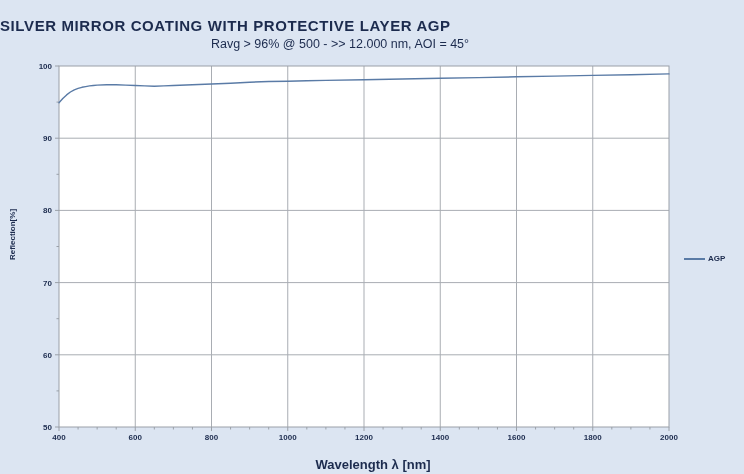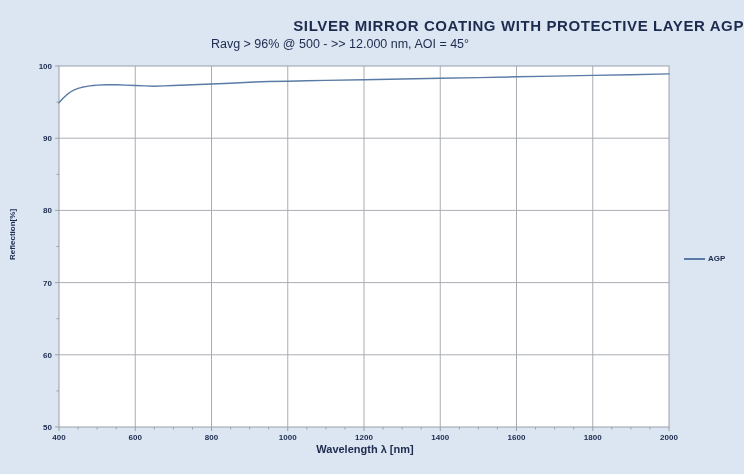--- a/index.html
+++ b/index.html
@@ -4,40 +4,40 @@
 <style>
   html,body{margin:0;padding:0;}
   .page{
     position:relative;
     width:744px;height:474px;
     font-family:"Liberation Sans", sans-serif;
     overflow:hidden;
   }
   .title{
     position:absolute;top:17px;left:0;width:744px;
-    text-align:right;
+    text-align:left;
     font-size:15px;font-weight:bold;letter-spacing:0.6px;
   }
   .subtitle{
     position:absolute;top:37px;left:0;width:680px;
     text-align:center;
     font-size:12.5px;font-weight:normal;
   }
   .plot-svg{position:absolute;left:0;top:0;}
   .ylabel{
     position:absolute;
     left:-28px;top:230px;width:80px;
     text-align:center;
     transform:rotate(-90deg);
     font-size:8px;font-weight:bold;
   }
   .xlabel{
-    position:absolute;top:443px;left:0;width:730px;
+    position:absolute;top:457px;left:0;width:730px;
     text-align:center;
-    font-size:11px;font-weight:bold;
+    font-size:13px;font-weight:bold;padding-left:8px;
   }
   .legend{
     position:absolute;left:684px;top:254px;
     display:flex;align-items:center;gap:3px;
     font-size:8px;font-weight:bold;text-align:right;
   }
   .legend-line{display:inline-block;width:21px;height:2px;}
 </style>
 </head>
 <body>

